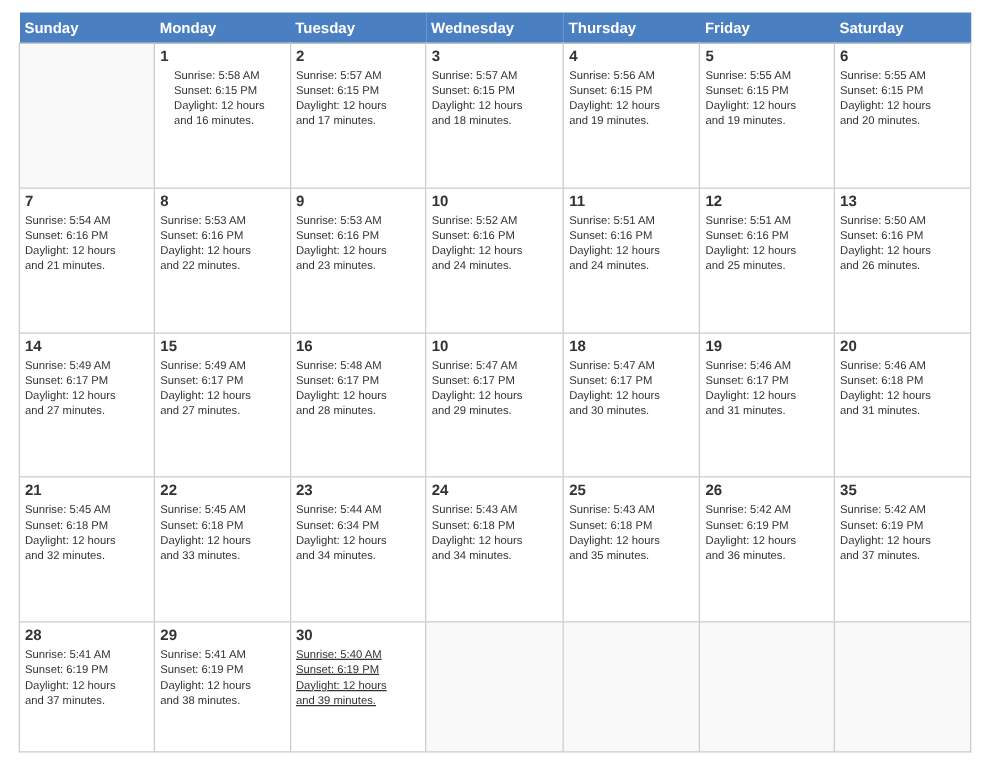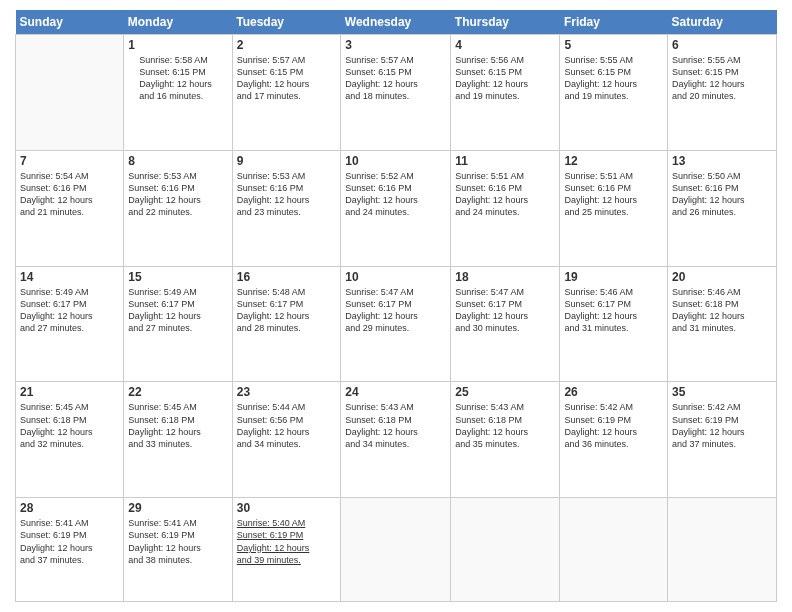--- a/index.html
+++ b/index.html
@@ -259,21 +259,21 @@
           <td>
             <span class="day-num">22</span>
             <div class="day-info" style="white-space: pre-line;">Sunrise: 5:45 AM
 Sunset: 6:18 PM
 Daylight: 12 hours
 and 33 minutes.</div>
           </td>
           <td>
             <span class="day-num">23</span>
             <div class="day-info" style="white-space: pre-line;">Sunrise: 5:44 AM
-Sunset: 6:56 PM
+Sunset: 6:34 PM
 Daylight: 12 hours
 and 34 minutes.</div>
           </td>
           <td>
             <span class="day-num">24</span>
             <div class="day-info" style="white-space: pre-line;">Sunrise: 5:43 AM
 Sunset: 6:18 PM
 Daylight: 12 hours
 and 34 minutes.</div>
           </td>

